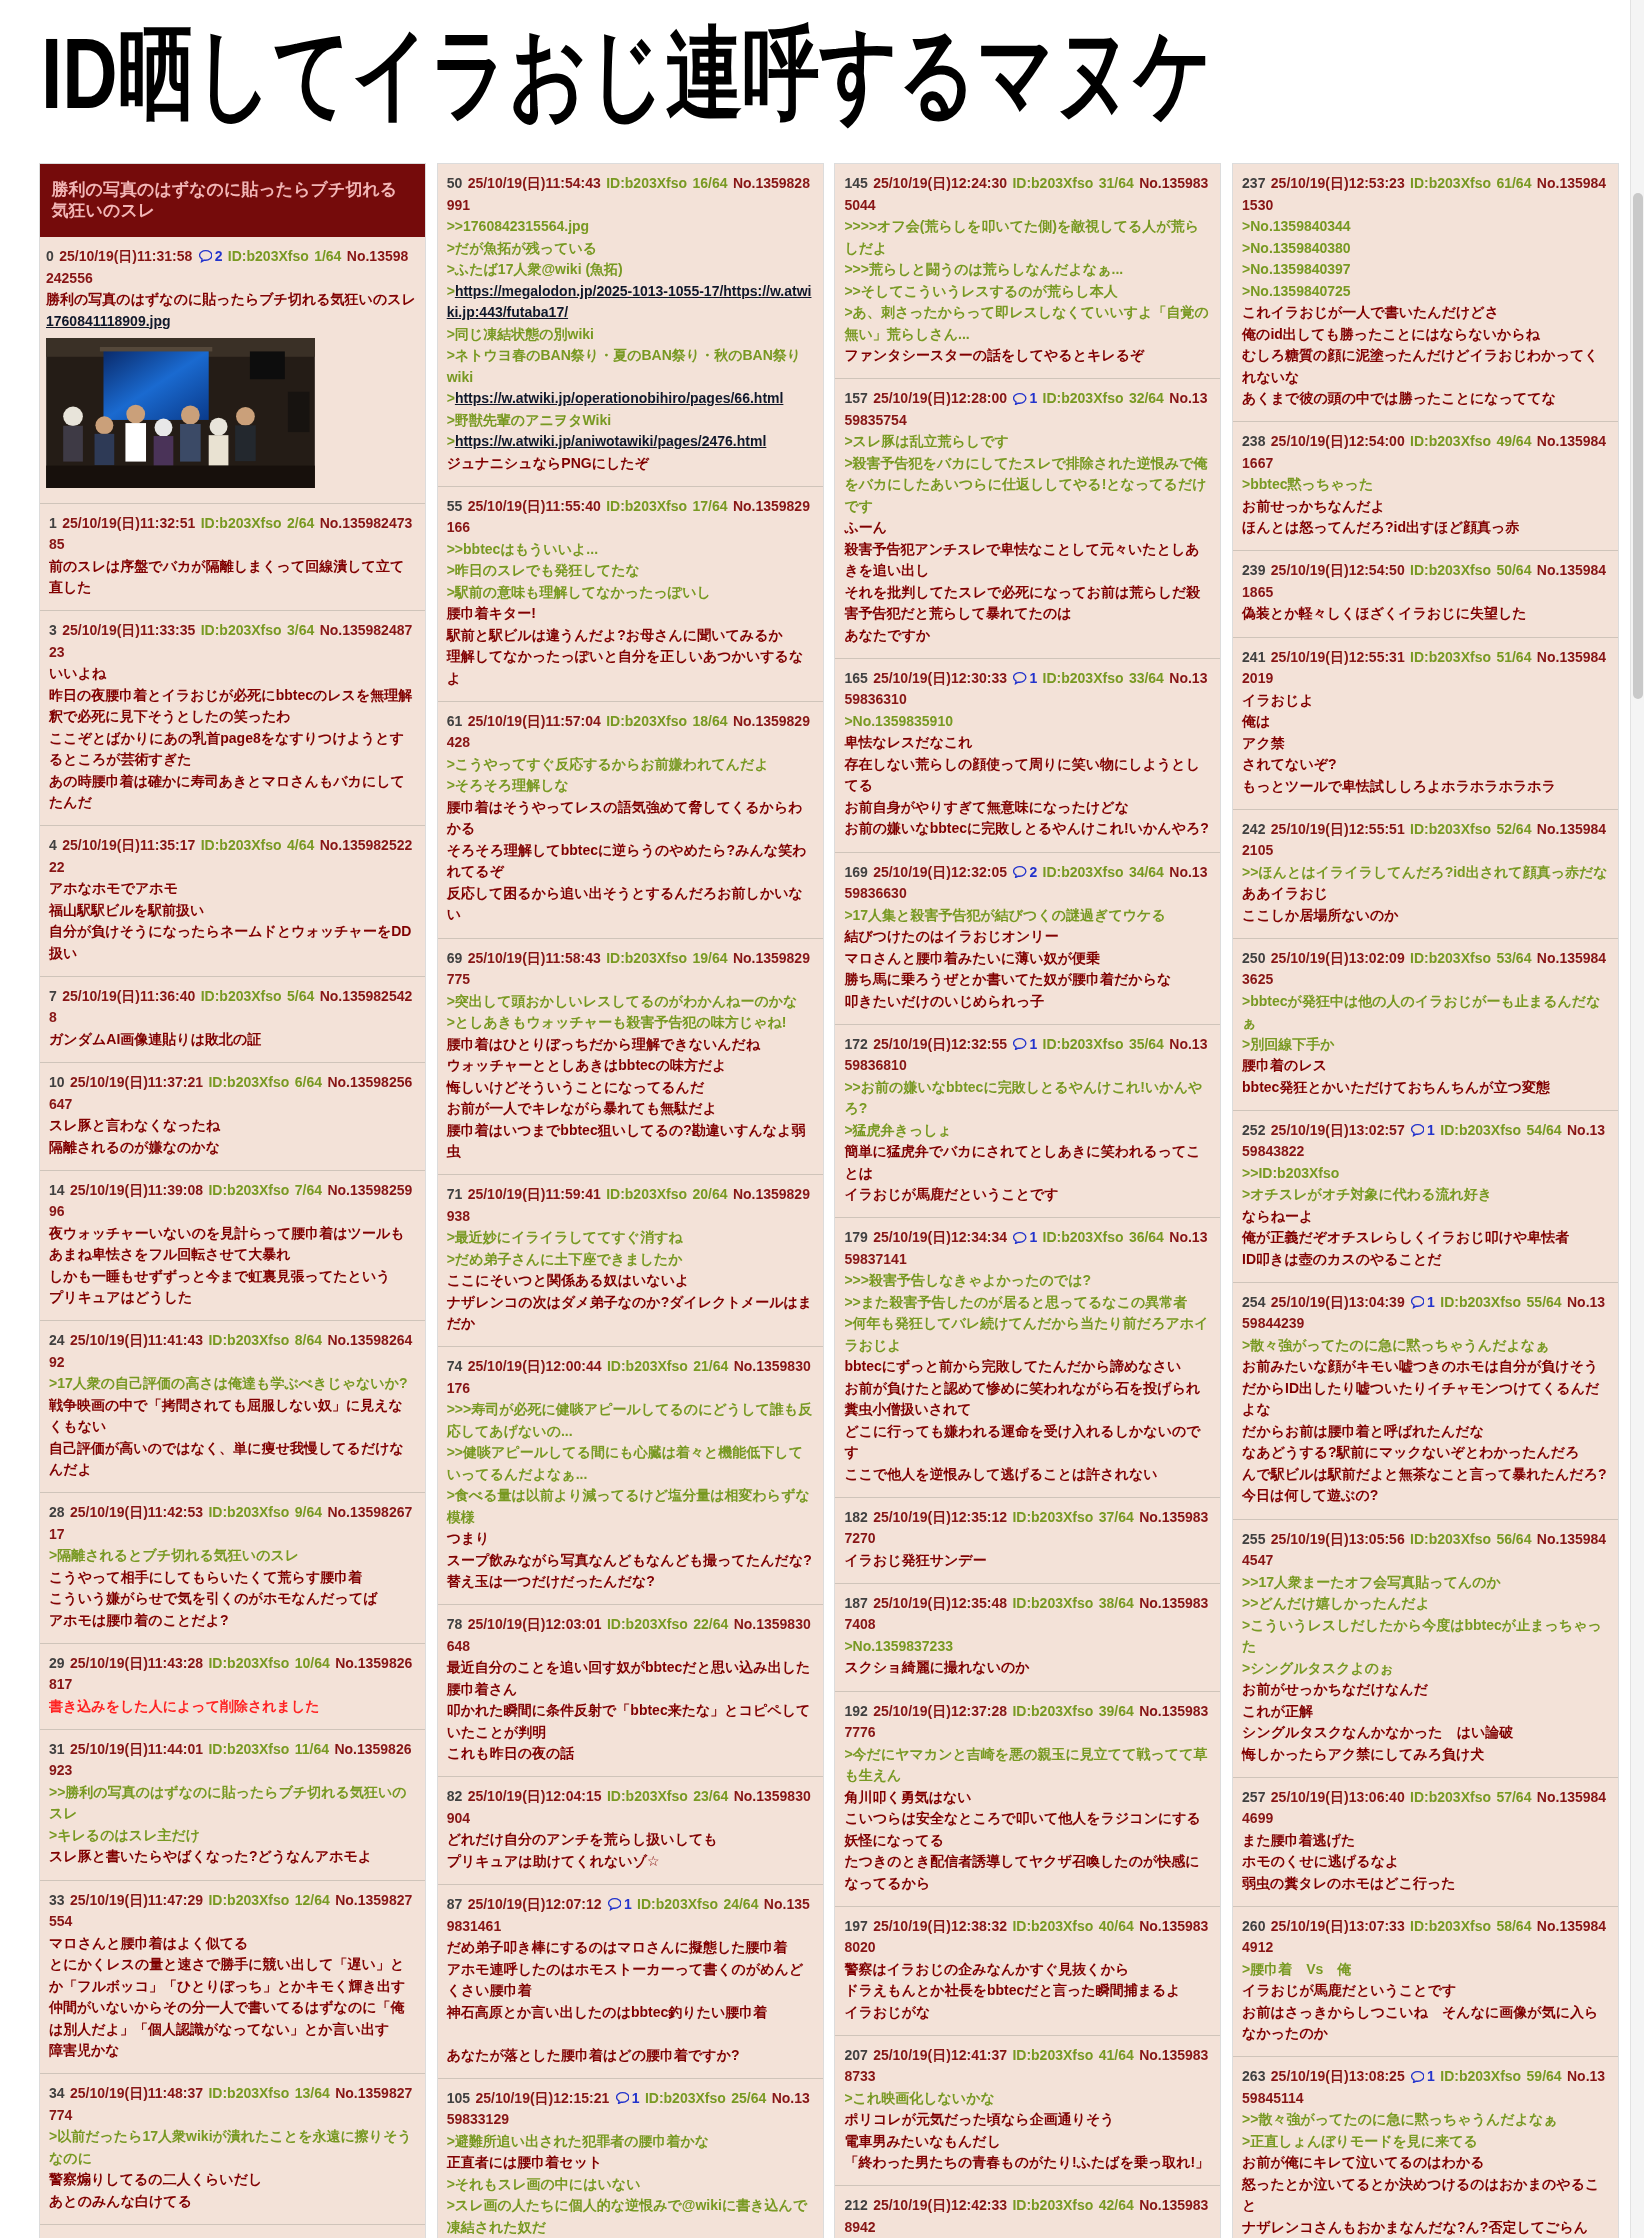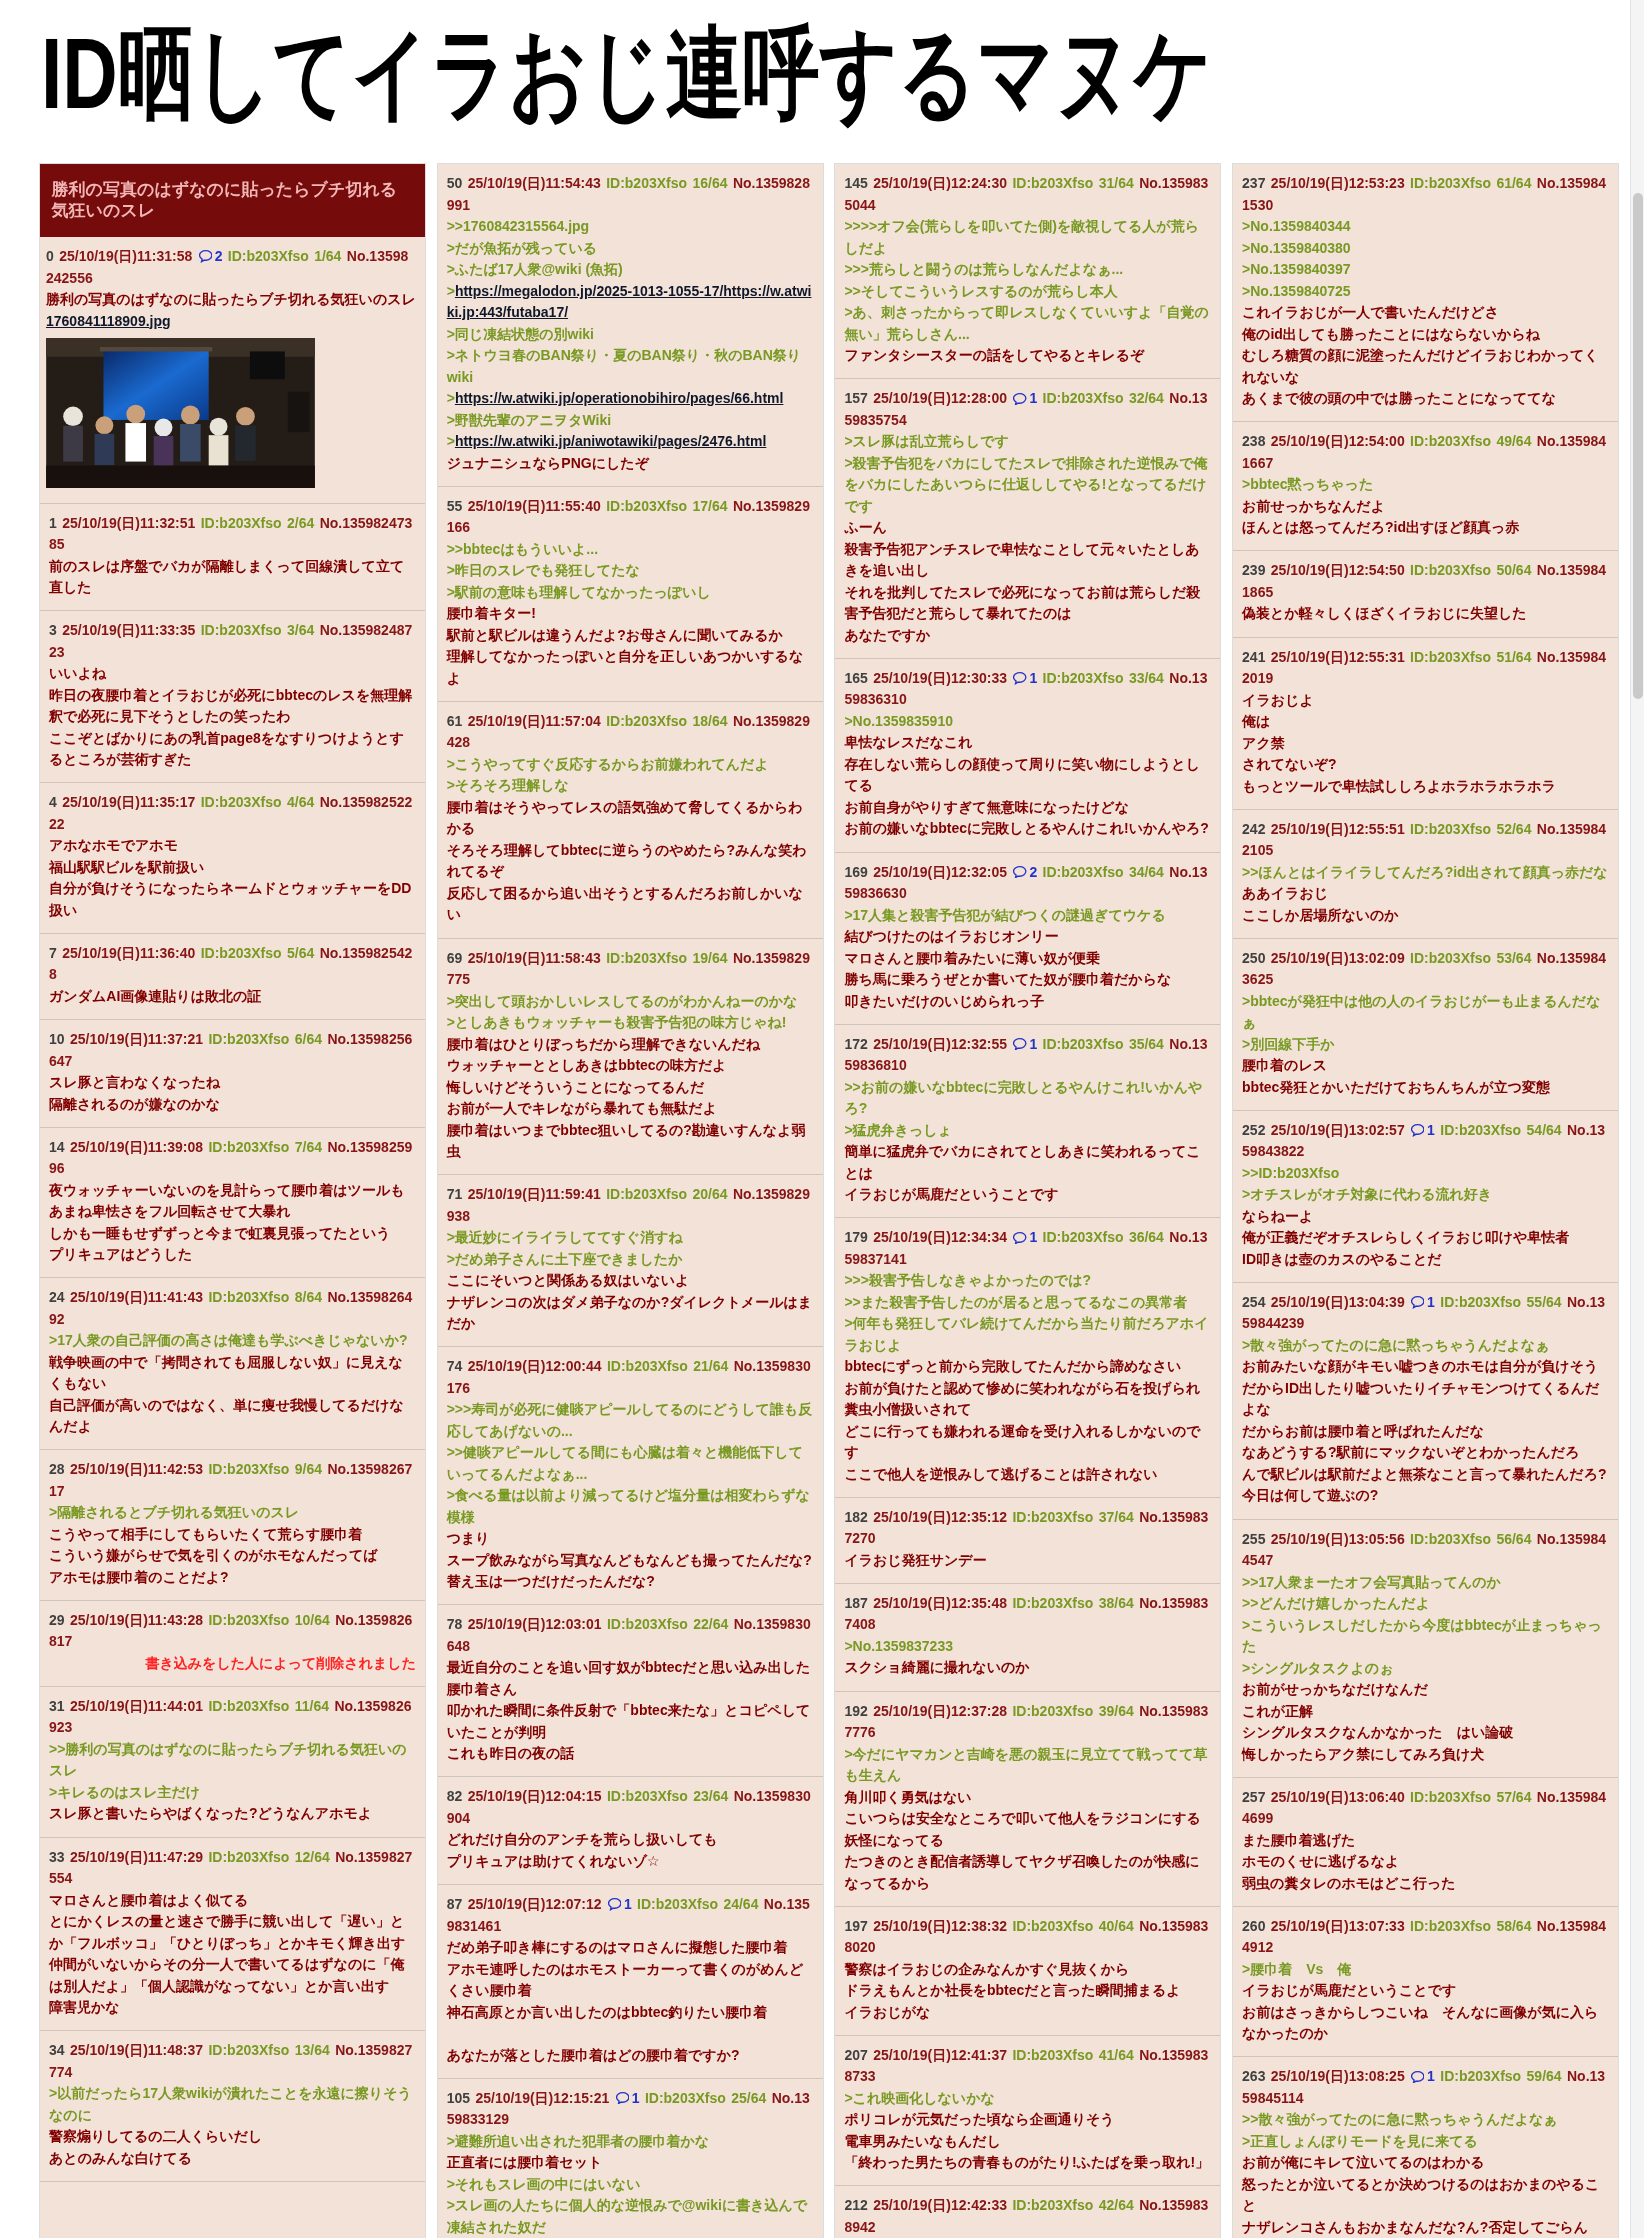--- a/index.html
+++ b/index.html
@@ -42,21 +42,21 @@
   .pd{color:#871515;}
   .pid{color:#789922;font-weight:bold;margin-left:5.4px;}
   .pg{color:#789922;font-weight:bold;margin-left:5.4px;}
   .pno{color:#871515;margin-left:5.4px;}
   .bub{margin-left:6.3px;font-weight:bold;}
   .bub svg{vertical-align:-1.8px;margin-right:2.7px;}
   .bub.b{color:#2233cc;}
   .l-text{color:#800000;font-weight:600;}
   .l-quote{color:#789922;font-weight:600;}
   .l-title{color:#800000;font-weight:bold;}
-  .l-del{color:#ff2222;font-weight:600;text-align:right;}
+  .l-del{color:#ff2222;font-weight:600;}
   a.l-link{color:#0f172a;text-decoration:underline;font-weight:600;cursor:pointer;}
   .thumb{margin:6.3px 0 2.7px 0;display:block;cursor:pointer;}
   
   .scrollbar-track{
     position:absolute;top:0;right:0;width:13.4px;height:2966px;
     background:#f4f4f4;border-left:0.4px solid #e2e2e2;
   }
   .scrollbar-thumb{
     position:absolute;top:193px;right:1.3px;width:9.9px;height:506px;
     background:#c9c9c9;border-radius:5.4px;
@@ -113,20 +113,21 @@
       </article>
       <article class="post">
         <div class="ph"><span class="pn">1</span><span class="pd">25/10/19(日)11:32:51</span><span class="pid">ID:b203Xfso</span><span class="pg">2/64</span><span class="pno">No.13598247385</span></div>
         <div class="l-text">前のスレは序盤でバカが隔離しまくって回線潰して立て直した</div>
       </article>
       <article class="post">
         <div class="ph"><span class="pn">3</span><span class="pd">25/10/19(日)11:33:35</span><span class="pid">ID:b203Xfso</span><span class="pg">3/64</span><span class="pno">No.13598248723</span></div>
         <div class="l-text">いいよね</div>
         <div class="l-text">昨日の夜腰巾着とイラおじが必死にbbtecのレスを無理解釈で必死に見下そうとしたの笑ったわ</div>
         <div class="l-text">ここぞとばかりにあの乳首page8をなすりつけようとするところが芸術すぎた</div>
+        <div class="l-text">あの時腰巾着は確かに寿司あきとマロさんもバカにしてたんだ</div>
       </article>
       <article class="post">
         <div class="ph"><span class="pn">4</span><span class="pd">25/10/19(日)11:35:17</span><span class="pid">ID:b203Xfso</span><span class="pg">4/64</span><span class="pno">No.13598252222</span></div>
         <div class="l-text">アホなホモでアホモ</div>
         <div class="l-text">福山駅駅ビルを駅前扱い</div>
         <div class="l-text">自分が負けそうになったらネームドとウォッチャーをDD扱い</div>
       </article>
       <article class="post">
         <div class="ph"><span class="pn">7</span><span class="pd">25/10/19(日)11:36:40</span><span class="pid">ID:b203Xfso</span><span class="pg">5/64</span><span class="pno">No.1359825428</span></div>
         <div class="l-text">ガンダムAI画像連貼りは敗北の証</div>

